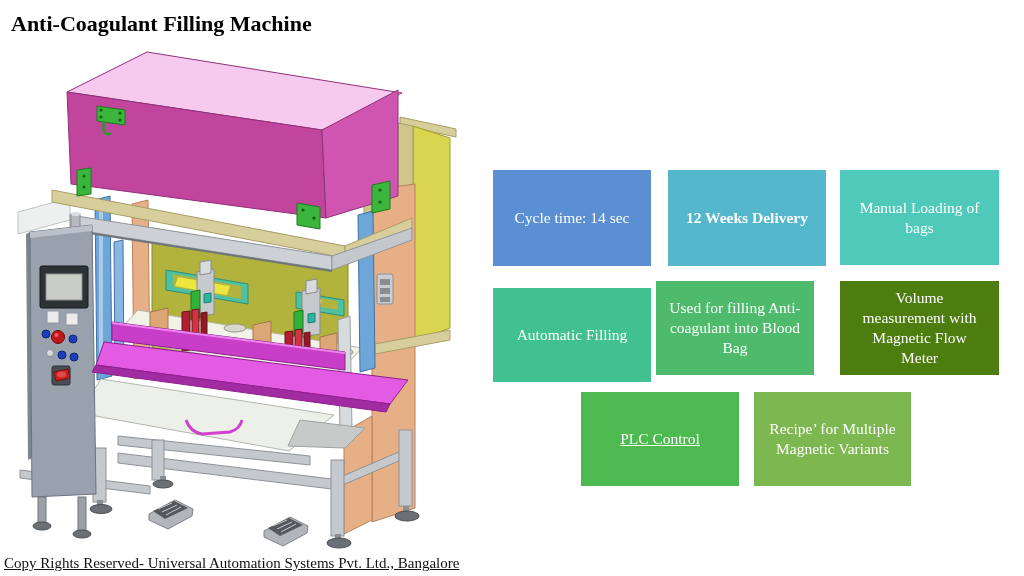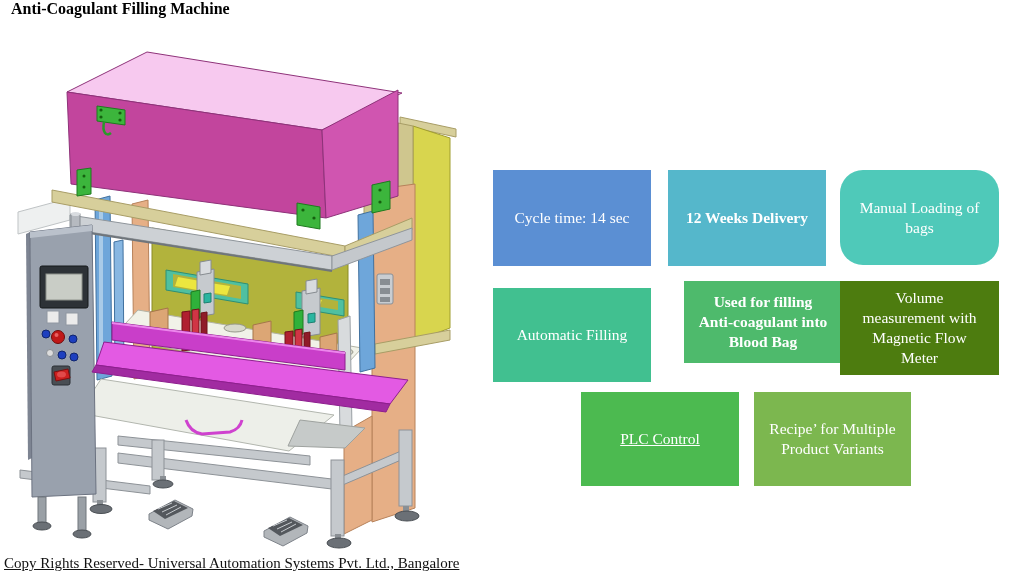--- a/index.html
+++ b/index.html
@@ -1,34 +1,34 @@
 <!DOCTYPE html>
 <html><head>
 <meta charset="utf-8">
 <style>
   html,body{margin:0;padding:0;}
   body{
     width:1024px;height:576px;position:relative;overflow:hidden;
     background:#ffffff;font-family:"Liberation Serif", serif;
   }
   .slide-title{
-    position:absolute;left:11px;top:0;
-    font-size:16px;font-weight:bold;color:#000;
+    position:absolute;left:11px;top:11px;
+    font-size:22px;font-weight:bold;color:#000;
   }
   .machine-svg{position:absolute;left:0;top:0;}
   .feat{
     position:absolute;display:flex;align-items:center;justify-content:center;
     text-align:center;color:#ffffff;font-size:15.5px;line-height:1.28;
     padding:6px 13px;box-sizing:border-box;
   }
   .b1{left:493px;top:170px;width:158px;height:96px;}
   .b2{left:668px;top:170px;width:158px;height:96px;}
   .b3{left:840px;top:170px;width:159px;height:95px;}
   .b4{left:493px;top:281px;width:158px;height:94px;}
-  .b5{left:684px;top:281px;width:158px;height:82px;font-weight:bold;}
+  .b5{left:656px;top:281px;width:158px;height:94px;}
   .b6{left:840px;top:281px;width:159px;height:94px;}
   .b7{left:581px;top:392px;width:158px;height:94px;}
   .b8{left:754px;top:392px;width:157px;height:94px;}
   .footer-copyright{
     position:absolute;left:4px;top:555px;font-size:15px;color:#111;
     text-decoration:underline;
   }
 </style>
 </head>
 <body>
@@ -223,32 +223,32 @@
     <line x1="281" y1="532" x2="296" y2="524" stroke="#c8ccd0" stroke-width="1"></line>
   </g>
 </svg>
 
 <div class="feat b1" style="background-color: rgb(91, 143, 211);">
     <span>Cycle time: 14 sec</span>
   </div>
 <div class="feat b2" style="background-color: rgb(85, 183, 203); font-weight: bold;">
     <span>12 Weeks Delivery</span>
   </div>
-<div class="feat b3" style="background-color: rgb(79, 201, 185); border-radius: 23px;">
+<div class="feat b3" style="background-color: rgb(79, 201, 185);">
     <span>Manual Loading of bags</span>
   </div>
 <div class="feat b4" style="background-color: rgb(65, 192, 144); margin-top: 7px;">
     <span>Automatic Filling</span>
   </div>
 <div class="feat b5" style="background-color: rgb(78, 186, 108);">
     <span>Used for filling Anti-coagulant into Blood Bag</span>
   </div>
 <div class="feat b6" style="background-color: #4d7c0f;">
     <span>Volume measurement with Magnetic Flow Meter</span>
   </div>
 <div class="feat b7" style="background-color: rgb(76, 186, 80); text-decoration: underline;">
     <span>PLC Control</span>
   </div>
 <div class="feat b8" style="background-color: rgb(124, 183, 79);">
-    <span>Recipe’ for Multiple Product Variants</span>
+    <span>Recipe’ for Multiple Magnetic Variants</span>
   </div>
 
 <div class="footer-copyright">Copy Rights Reserved- Universal Automation Systems Pvt. Ltd., Bangalore</div>
 
 </body></html>

